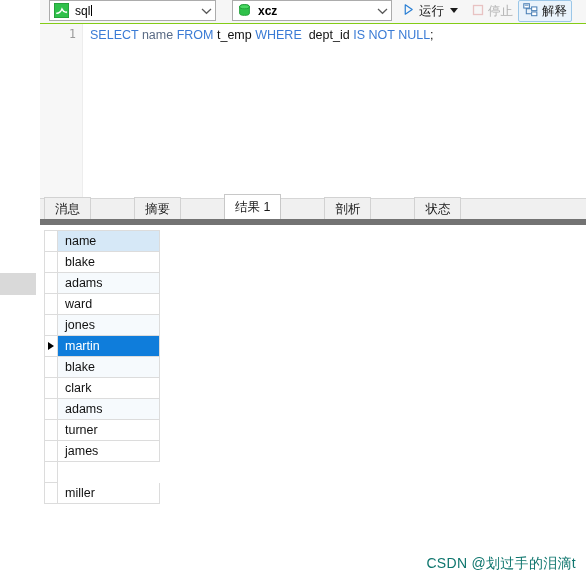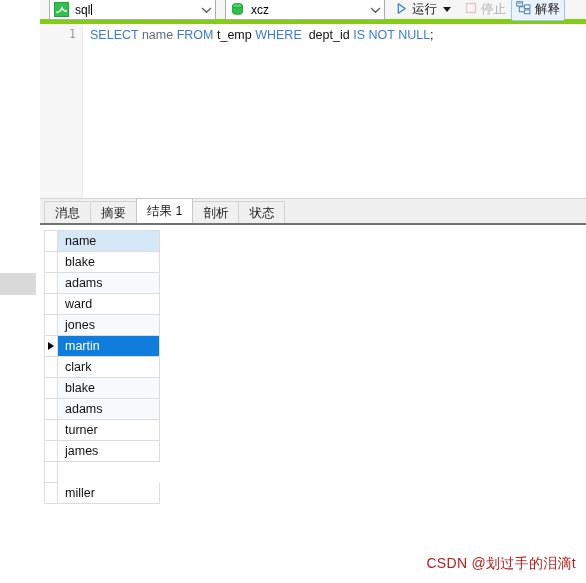--- a/index.html
+++ b/index.html
@@ -45,37 +45,37 @@
     width: 546px; height: 583px;
     background: #ffffff;
   }
 
   
   #toolbar {
     position: absolute;
     left: 0; top: 0;
     width: 546px; height: 24px;
     background: #f6f6f6;
-    border-bottom: 5px solid #84cc16;
-    display: flex;
-    align-items: center;
+    border-bottom: 1px solid #84cc16;
+    display: flex;
+    align-items: flex-start;
     box-sizing: border-box;
   }
   .combo {
     height: 21px;
     border: 1px solid #acacac;
     background: #ffffff;
     display: flex;
     align-items: center;
     box-sizing: border-box;
     margin-left: 4px;
     position: relative;
   }
   .combo.sql-combo { width: 167px; margin-left: 9px; }
-  .combo.db-combo  { width: 160px; margin-left: 9px; }
+  .combo.db-combo  { width: 160px; margin-left: 16px; font-weight: bold; }
   .combo-icon {
     width: 16px; height: 16px;
     margin-left: 3px;
     flex: 0 0 auto;
     display: flex; align-items: center; justify-content: center;
   }
   .combo-text {
     flex: 1 1 auto;
     margin-left: 6px;
     font-size: 12px;
@@ -162,24 +162,25 @@
   .col { color: #111111; }
   .pun { color: #111111; }
 
   
   #tabstrip {
     position: absolute;
     left: 0; top: 198px;
     width: 546px; height: 27px;
     background: #f0f0f0;
     border-top: 1px solid #d6d6d6;
-    border-bottom: 2px solid #737373;
+    border-bottom: 6px solid #737373;
     box-sizing: border-box;
     display: flex;
     align-items: flex-end;
+    gap: 44px;
   }
   .tab {
     height: 22px;
     line-height: 22px;
     padding: 0 10px;
     font-size: 12.5px;
     color: #1a1a1a;
     border: 1px solid #d2d2d2;
     border-bottom: none;
     background: #f0f0f0;
@@ -261,21 +262,21 @@
   }
   .row-marker.hidden { visibility: hidden; }
 
   
   #watermark {
     position: absolute;
     right: 10px;
     bottom: 10px;
     font-family: "Liberation Sans", sans-serif;
     font-size: 14px;
-    color: #b91c1c;
+    color: #0f766e;
     white-space: nowrap;
     letter-spacing: 0.3px;
   }
 </style>
 </head>
 <body>
 
 <div id="left-sliver">
 
   <div id="sidebar-scroll-thumb"></div>
@@ -399,31 +400,31 @@
             <div class="row-marker hidden"></div>
           </div>
           <div class="row-cell">jones</div>
         </div>
         <div class="grid-row selected">
           <div class="row-gutter">
             <div class="row-marker"></div>
           </div>
           <div class="row-cell">martin</div>
         </div>
+        <div class="grid-row alt">
+          <div class="row-gutter">
+            <div class="row-marker hidden"></div>
+          </div>
+          <div class="row-cell">blake</div>
+        </div>
         <div class="grid-row">
           <div class="row-gutter">
             <div class="row-marker hidden"></div>
           </div>
           <div class="row-cell">clark</div>
-        </div>
-        <div class="grid-row alt">
-          <div class="row-gutter">
-            <div class="row-marker hidden"></div>
-          </div>
-          <div class="row-cell">blake</div>
         </div>
         <div class="grid-row alt">
           <div class="row-gutter">
             <div class="row-marker hidden"></div>
           </div>
           <div class="row-cell">adams</div>
         </div>
         <div class="grid-row">
           <div class="row-gutter">
             <div class="row-marker hidden"></div>

